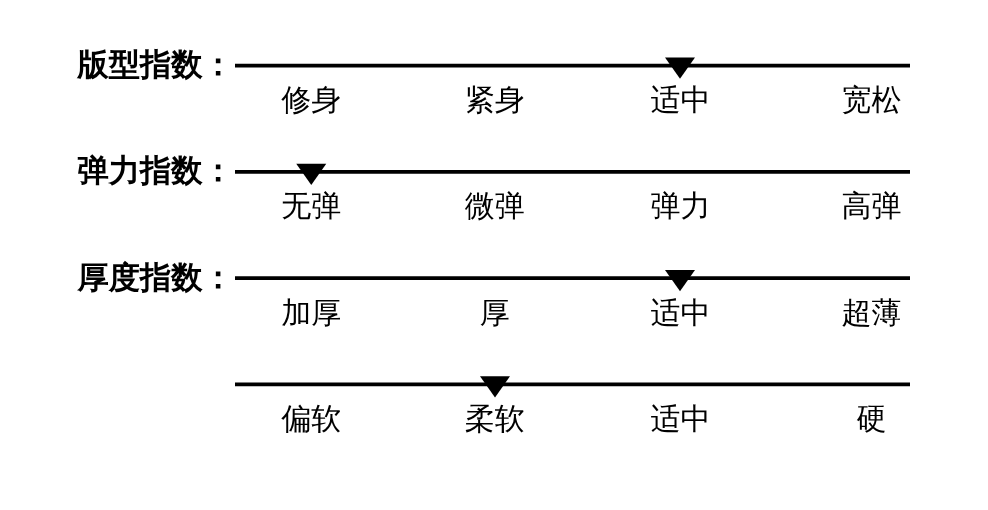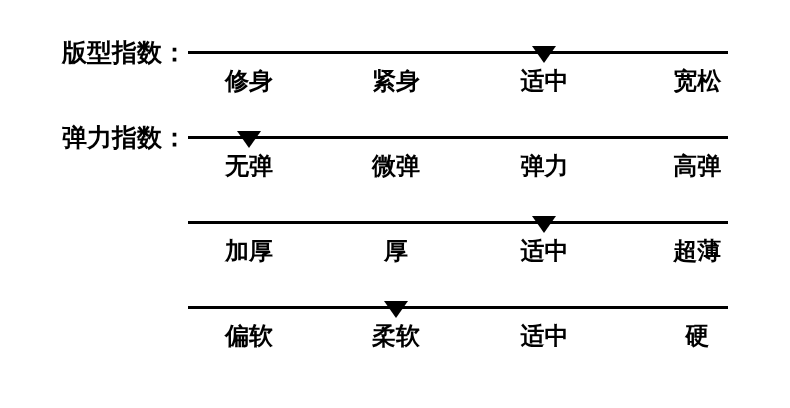--- a/index.html
+++ b/index.html
@@ -62,21 +62,21 @@
     border-top: 17px solid #000000;
     transform: translateX(-50%);
   }
   .marker[data-pos="0"] { left: 11.3%; }
   .marker[data-pos="1"] { left: 38.5%; }
   .marker[data-pos="2"] { left: 66%; }
   .opt {
     position: absolute;
     top: 30px;
     font-size: 24px;
-    font-weight: bold;
+    font-weight: normal;
     line-height: 26px;
     white-space: nowrap;
     transform: translateX(-50%);
   }
   .opt-0 { left: 11.3%; }
   .opt-1 { left: 38.5%; }
   .opt-2 { left: 66%; }
   .opt-3 { left: 94.3%; }
 </style>
 </head>
@@ -102,20 +102,21 @@
       <div class="scale-line"></div>
       <div class="marker" data-pos="0"></div>
       <span class="opt opt-0">无弹</span>
       <span class="opt opt-1">微弹</span>
       <span class="opt opt-2">弹力</span>
       <span class="opt opt-3">高弹</span>
     </div>
   </div>
 
   <div class="row">
+    <div class="row-label">厚度指数：</div>
     <div class="track">
       <div class="scale-line"></div>
       <div class="marker" data-pos="2"></div>
       <span class="opt opt-0">加厚</span>
       <span class="opt opt-1">厚</span>
       <span class="opt opt-2">适中</span>
       <span class="opt opt-3">超薄</span>
     </div>
   </div>
 

